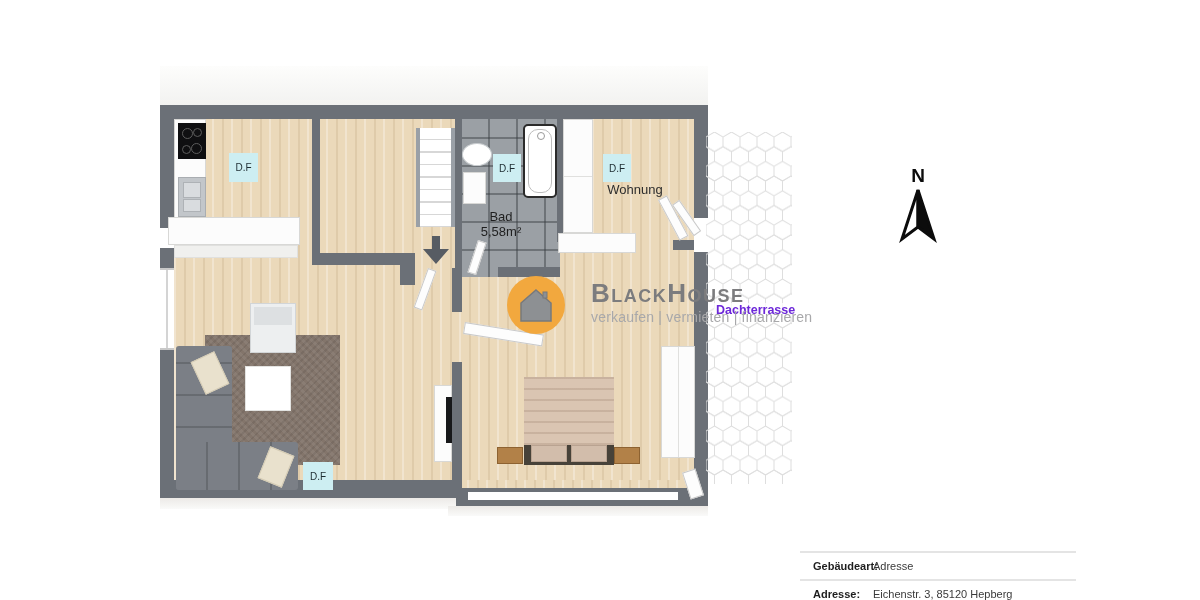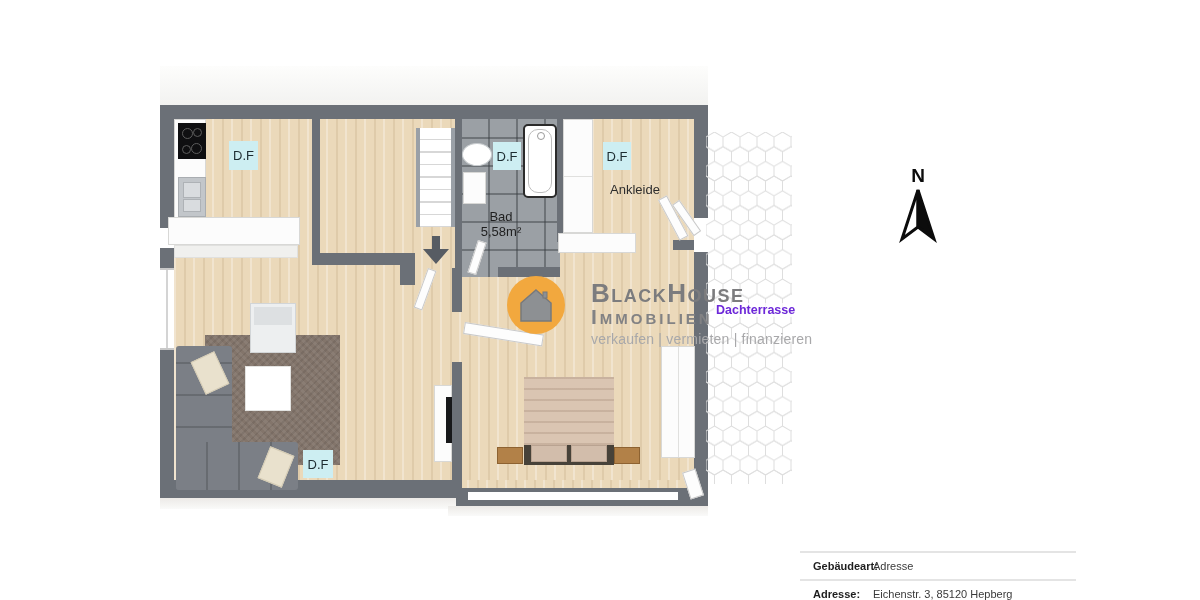--- a/index.html
+++ b/index.html
@@ -6,22 +6,22 @@
   .stage{position:relative;width:1200px;height:600px;background:#fff;overflow:hidden;
          font-family:"Liberation Sans","DejaVu Sans",sans-serif;}
   .abs{position:absolute;}
   .wall{position:absolute;background:#6b7077;}
   .wood{position:absolute;background-color:#ebd9ba;
         background-image:repeating-linear-gradient(90deg,rgba(255,255,255,.30) 0 2px,rgba(255,255,255,0) 2px 10px,rgba(150,118,72,.14) 10px 12px,rgba(255,255,255,0) 12px 19px);}
   .tile{position:absolute;background-color:#9ba0a5;
         background-image:repeating-linear-gradient(0deg,transparent 0 26px,rgba(55,60,64,.45) 26px 28px),
                          repeating-linear-gradient(90deg,transparent 0 26px,rgba(55,60,64,.45) 26px 28px);}
   .wf{position:absolute;background:#fcfcfc;border:1px solid #d8d8d6;box-sizing:border-box;}
-  .df{position:absolute;background:#cdeef2;color:#1d2c31;font-size:13px;font-weight:500;
-      display:flex;align-items:center;justify-content:center;}
+  .df{position:absolute;background:#cdeef2;color:#1d2c31;font-size:10px;font-weight:500;
+      display:flex;align-items:center;justify-content:center;margin-top:12px;}
   .rlabel{position:absolute;color:#2d2d2d;font-size:13px;line-height:1.18;text-align:center;font-weight:500;}
   .shadow{position:absolute;background:linear-gradient(#eceae7,#fafaf9);}
   .logo-l1{font-variant:small-caps;font-size:26px;font-weight:600;color:#7c7c7e;letter-spacing:1.5px;line-height:1.0;}
   .logo-l2{font-variant:small-caps;font-size:21px;font-weight:600;color:#828284;letter-spacing:3px;line-height:1.05;}
   .logo-tag{font-size:14px;color:#a8a8aa;margin-top:3px;letter-spacing:.2px;}
   .inforow{display:flex;align-items:center;height:26px;border-top:2px solid #e4e4e4;font-size:11px;color:#3a3a3a;}
   .inforow .lab{font-weight:bold;color:#1e1e1e;margin-left:13px;width:60px;}
   .stairs{position:absolute;background:#ffffff;border-left:4px solid #9aa0a7;border-right:4px solid #9aa0a7;
           box-sizing:border-box;background-image:repeating-linear-gradient(180deg,#fff 0 11px,#d7d7d7 11px 12.5px);}
   .doorp{position:absolute;background:#fdfdfd;border:1px solid #c9c9c9;box-sizing:border-box;}
@@ -109,21 +109,21 @@
     </div>
 
     <div class="wf" style="left:403px;top:53px;width:30px;height:114px;">
       <div style="position:absolute;left:0;top:56px;width:100%;height:1px;background:#e0e0de;"></div>
     </div>
     <div class="wf" style="left:398px;top:167px;width:78px;height:20px;"></div>
     <div class="df" style="left:443px;top:76px;width:28px;height:28px;">
         <span>D.F</span>
       </div>
     <div class="rlabel" style="left:415px;top:116px;width:120px;">
-      <div>Ankleide</div>
+      <div>Wohnung</div>
     </div>
 
     <div class="abs" style="left:45px;top:269px;width:135px;height:130px;background:#83756b;
          background-image:repeating-linear-gradient(45deg,rgba(255,255,255,.06) 0 3px,transparent 3px 6px),repeating-linear-gradient(-45deg,rgba(0,0,0,.08) 0 2px,transparent 2px 5px);"></div>
     <div class="abs" style="left:90px;top:237px;width:46px;height:50px;background:#edeff0;border:1px solid #d2d5d7;box-sizing:border-box;">
       <div style="position:absolute;left:3px;top:3px;right:3px;height:18px;background:#dde0e2;"></div>
     </div>
     <div class="abs" style="left:86px;top:301px;width:44px;height:43px;background:#fff;box-shadow:0 0 0 1px #e3e3e1;"></div>
     <div class="abs" style="left:16px;top:280px;width:56px;height:144px;background:#7b7f86;border-radius:3px;
          background-image:repeating-linear-gradient(0deg,transparent 0 30px,rgba(0,0,0,.16) 30px 32px);"></div>
@@ -173,21 +173,20 @@
 
   <div class="abs" style="left:507px;top:276px;width:320px;height:62px;">
     <div class="abs" style="left:0;top:0;width:58px;height:58px;border-radius:50%;background:#f2a83e;display:flex;align-items:center;justify-content:center;">
       <svg width="34" height="36" viewBox="0 0 34 36">
         <path d="M17 3 L32 16 V34 H2 V16 Z" fill="#8d9093" stroke="#77797c" stroke-width="1.5"></path>
         <rect x="24" y="5" width="4" height="6" fill="#8d9093" stroke="#77797c" stroke-width="1"></rect>
       </svg>
     </div>
     <div class="abs" style="left:84px;top:4px;">
       <div class="logo-l1">BlackHouse</div>
-      <div class="logo-l2">Immobilien</div>
       <div class="logo-tag">verkaufen | vermieten | finanzieren</div>
     </div>
   </div>
 
   <div class="abs" style="left:893px;top:166px;width:50px;height:82px;text-align:center;">
     <div style="font-size:19px;font-weight:bold;color:#0c0c0c;line-height:1;">N</div>
     <svg width="46" height="56" viewBox="0 0 46 56" style="margin-top:2px;">
       <path d="M23 3 L7 52 L23 40 Z" fill="#ffffff" stroke="#0c0c0c" stroke-width="3" stroke-linejoin="miter"></path>
       <path d="M23 3 L39 52 L23 40 Z" fill="#0c0c0c" stroke="#0c0c0c" stroke-width="3" stroke-linejoin="miter"></path>
     </svg>

